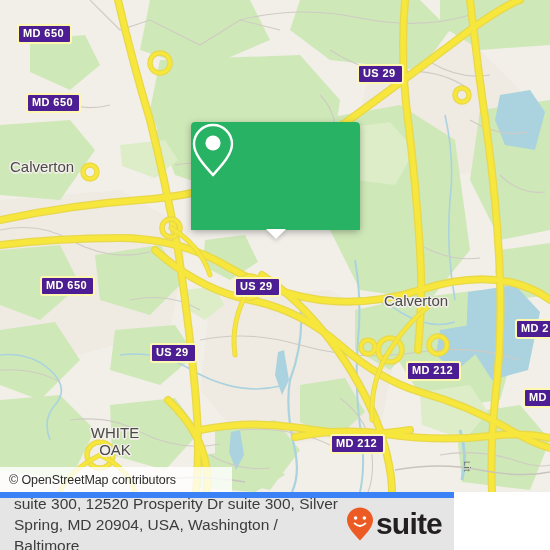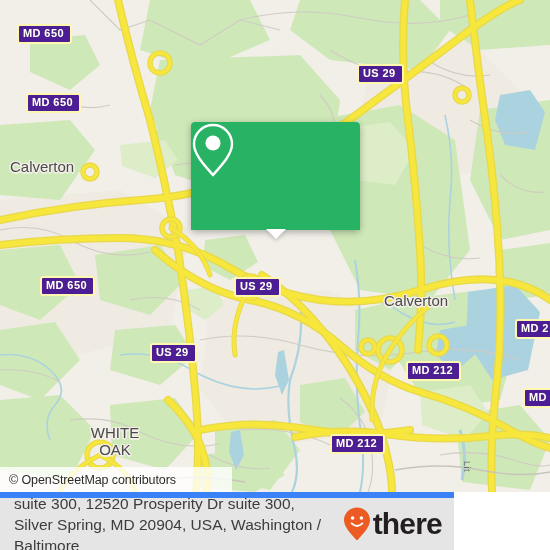--- a/index.html
+++ b/index.html
@@ -358,17 +358,17 @@
 
   <div id="footer">
     <div id="footer-address">suite 300, 12520 Prosperity Dr suite 300, Silver Spring, MD 20904, USA, Washington / Baltimore</div>
     <div id="footer-logo">
       <svg width="30" height="36" viewBox="0 0 30 36">
         <path d="M15 1.5 C7.8 1.5 2 7.2 2 14.2 C2 21.6 11 30 15 34.5 C19 30 28 21.6 28 14.2 C28 7.2 22.2 1.5 15 1.5 Z" fill="#ec5b23"></path>
         <circle cx="10.6" cy="12" r="1.8" fill="#ffffff"></circle>
         <circle cx="19.4" cy="12" r="1.8" fill="#ffffff"></circle>
         <path d="M9.6 17.4 Q15 22.4 20.4 17.4" fill="none" stroke="#ffffff" stroke-width="1.9" stroke-linecap="round"></path>
       </svg>
-      <span id="logo-word">there</span>
+      <span id="logo-word">suite</span>
     </div>
   </div>
 
 </div>
 
 </body></html>

